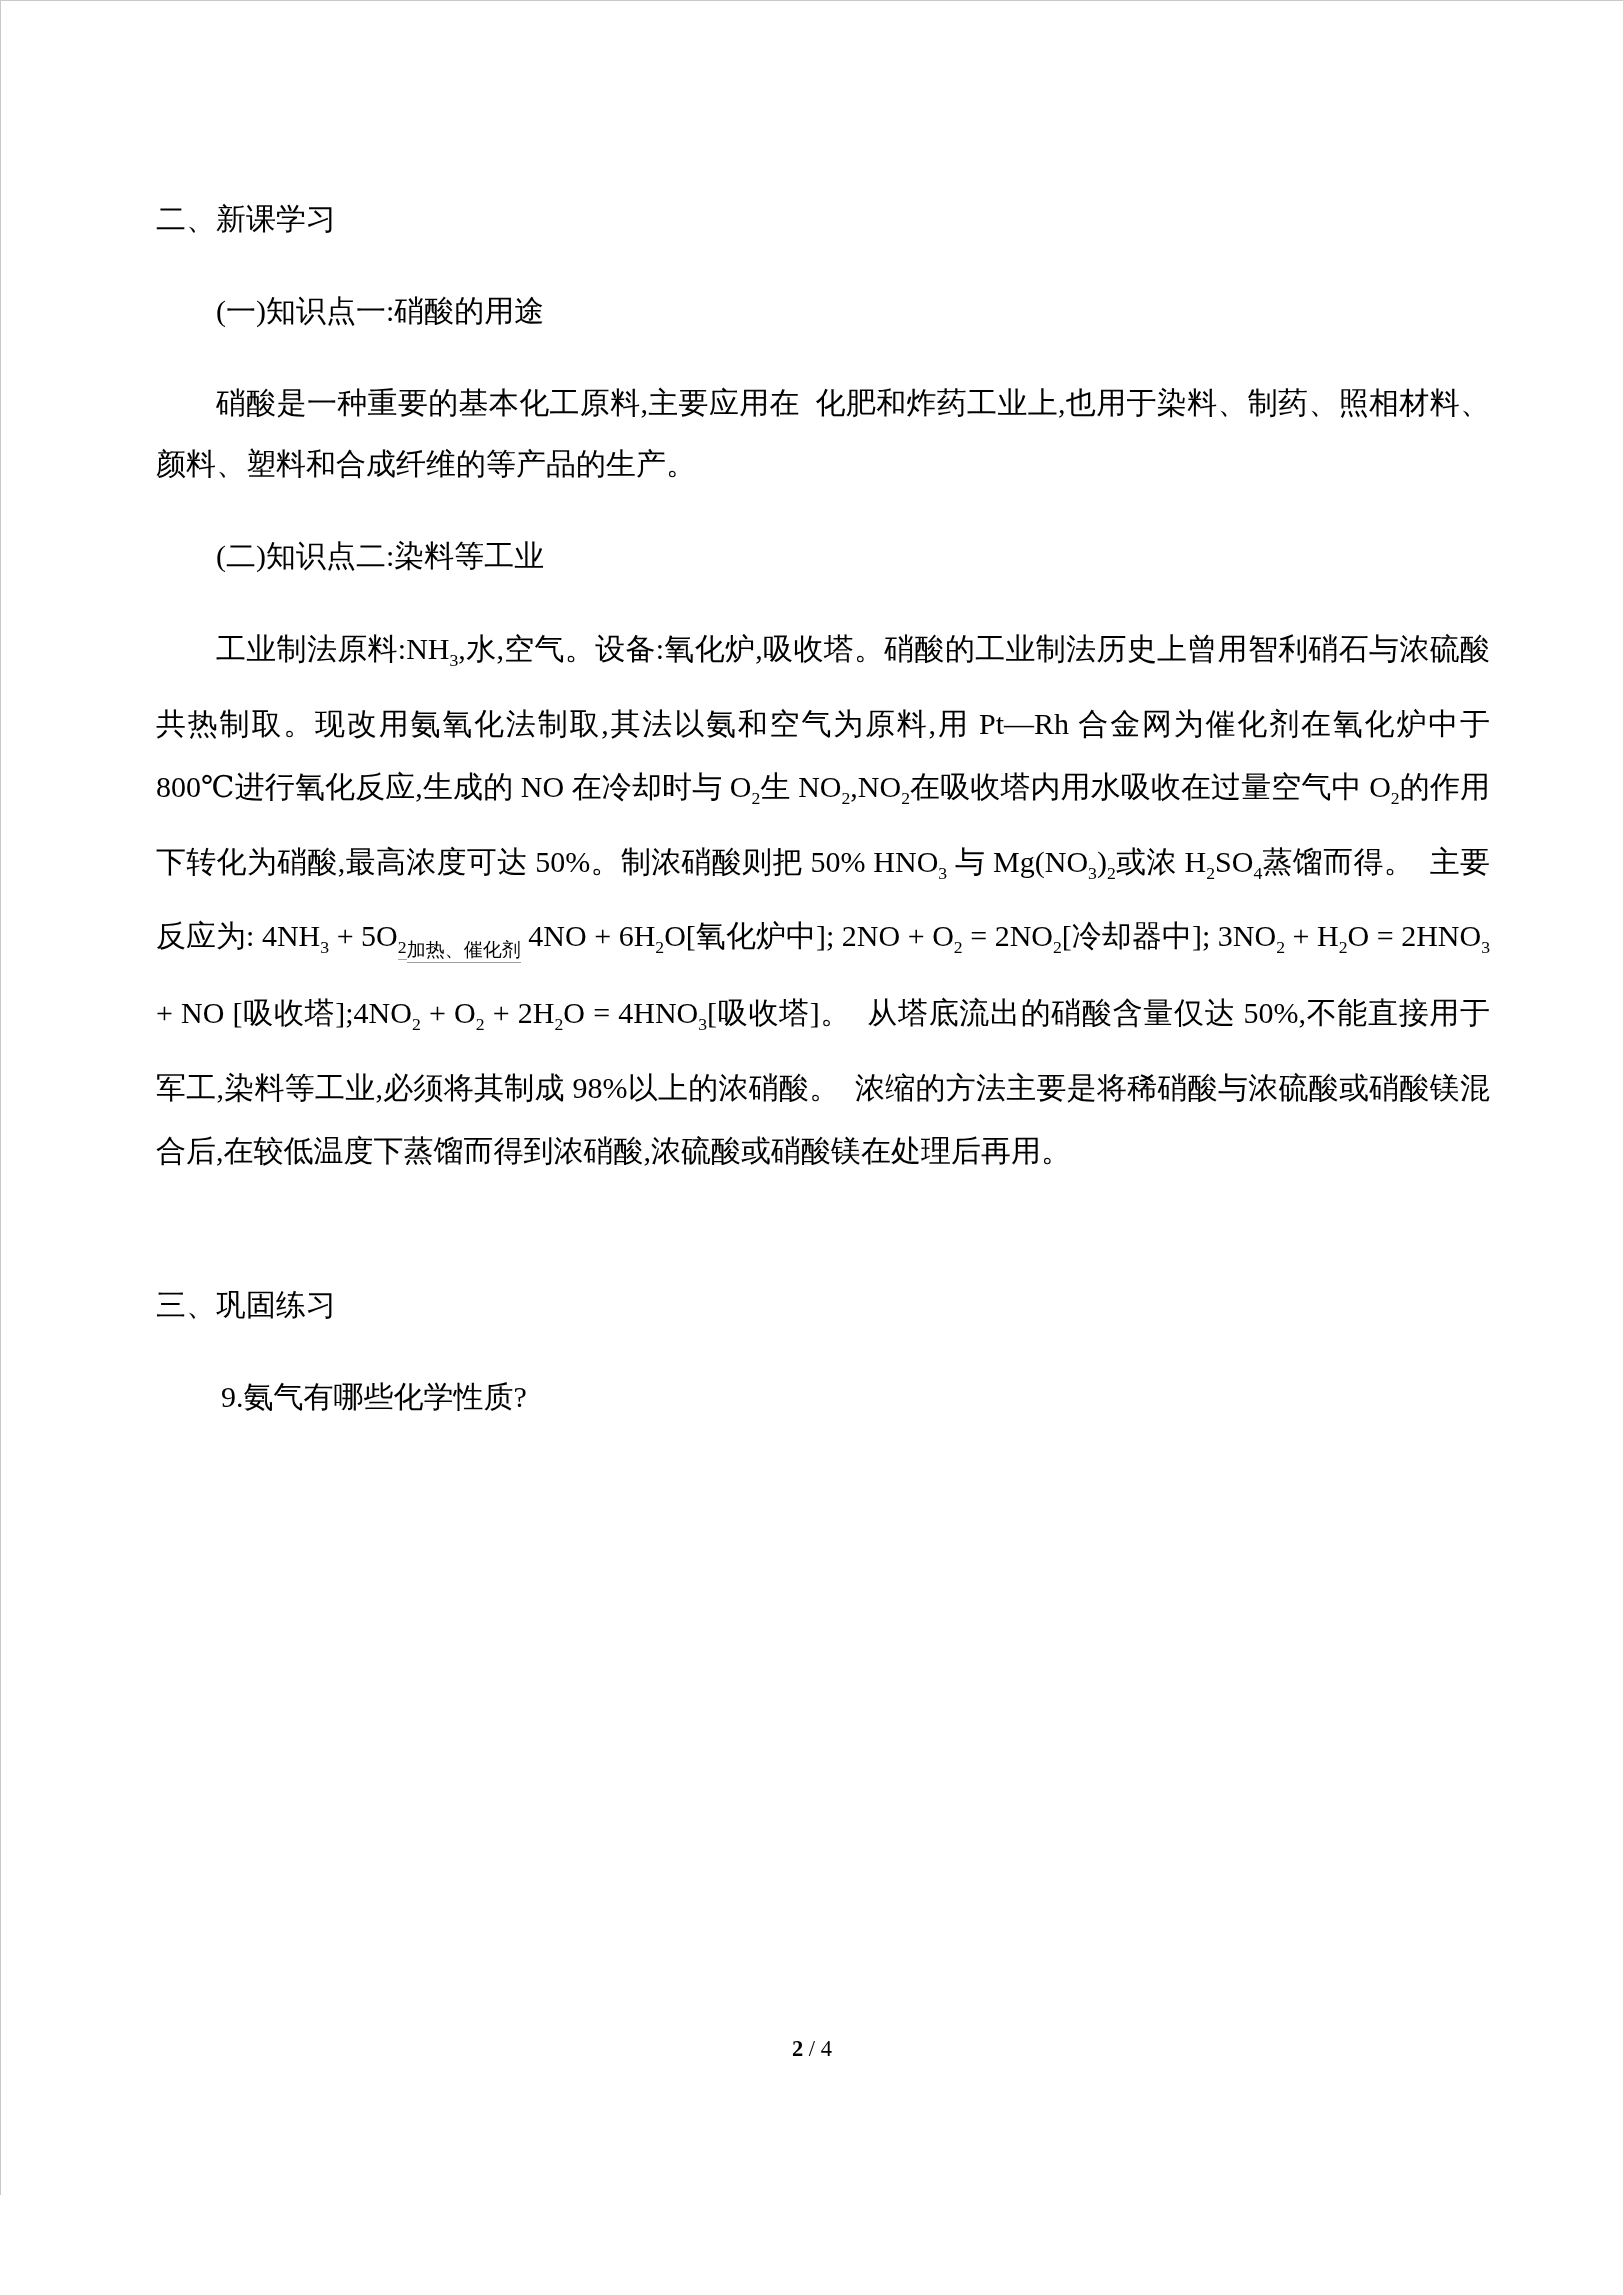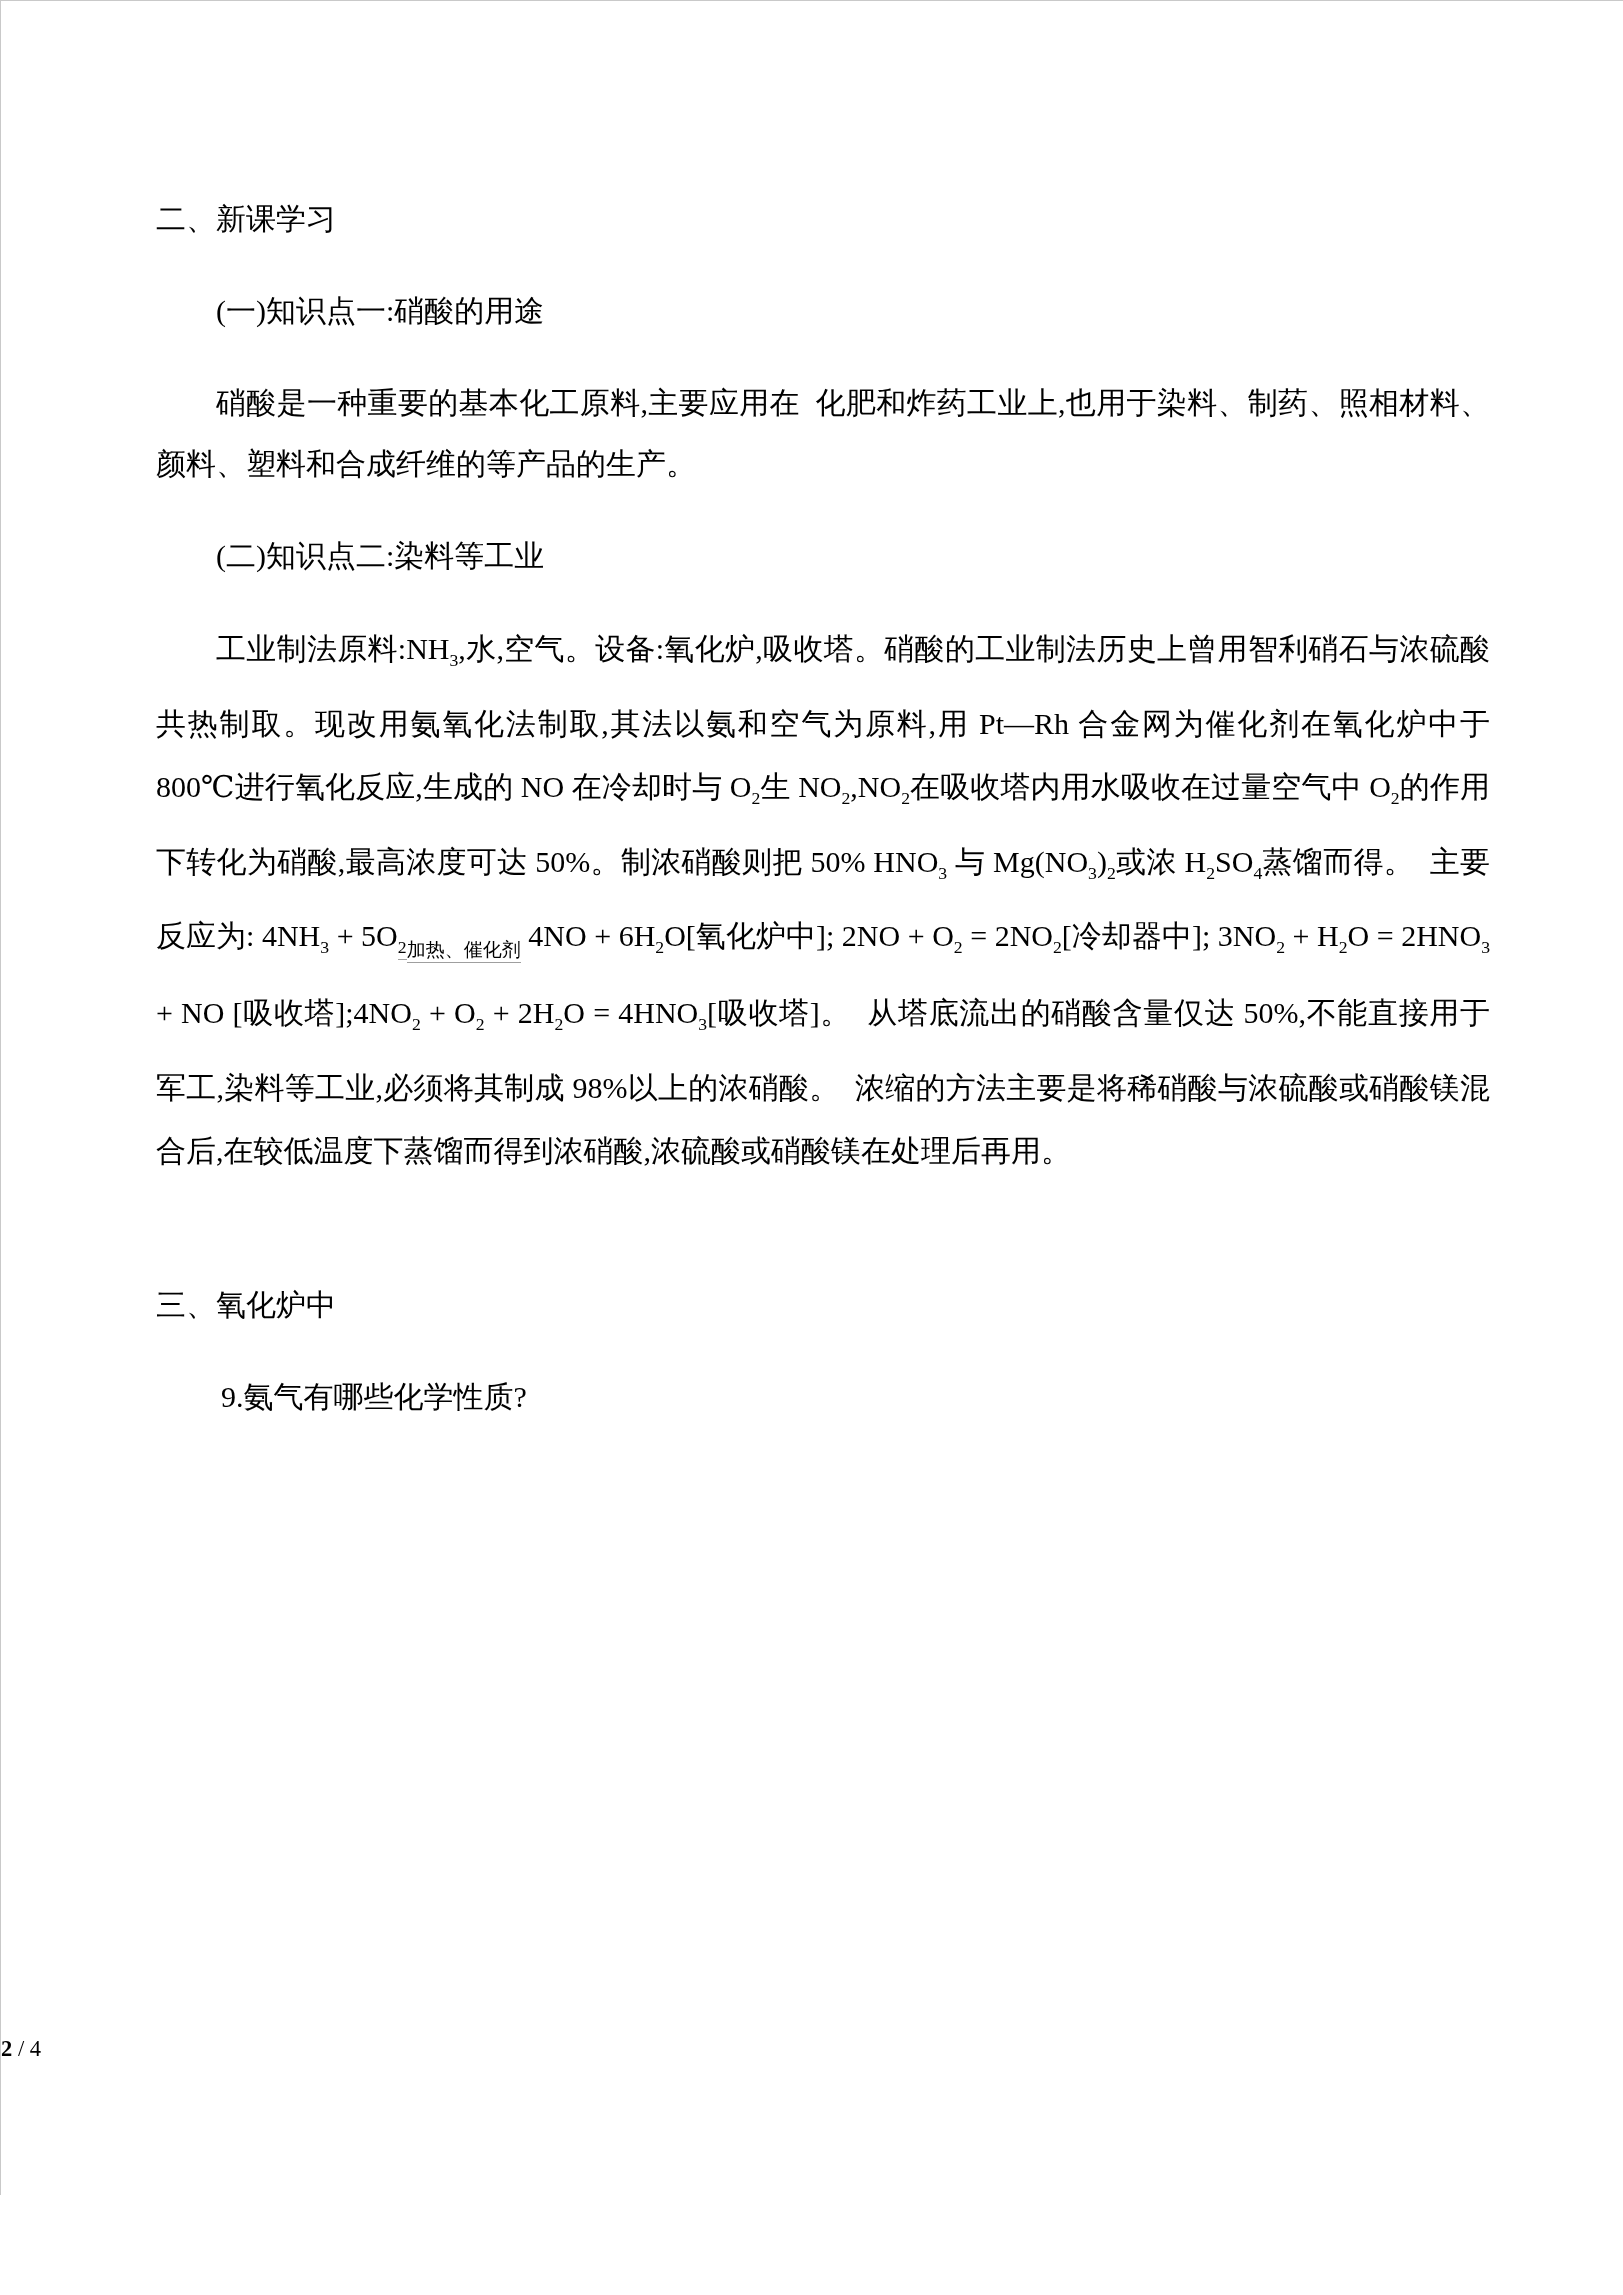--- a/index.html
+++ b/index.html
@@ -38,33 +38,34 @@
   .rm { }
   .rsub { font-size: 17.7px; vertical-align: -6.8px; }
   .ru { border-bottom: 1.4px solid #9f9f9f; padding-bottom: 2px; }
   .rc { font-size: 19px; vertical-align: -9.5px; }
   .rb { font-weight: bold; }
   .footer {
     position: absolute;
     left: 0;
     top: 2035px;
     width: 100%;
+    text-align: center;
     font-size: 22.5px;
   }
 </style>
 </head>
 <body>
 
 <div class="page">
   <div class="content">
       <p class="blk h"><span class="rn">二、新课学习</span></p>
       <p class="blk sub"><span class="rn">(一)知识点一:硝酸的用途</span></p>
       <p class="blk p"><span class="rn">硝酸是一种重要的基本化工原料,主要应用在  化肥和炸药工业上,也用于染料、制药、照相材料、  颜料、塑料和合成纤维的等产品的生产。</span></p>
       <p class="blk sub"><span class="rn">(二)知识点二:染料等工业</span></p>
       <p class="blk pl"><span class="rn">工业制法原料:NH</span><span class="rsub">3</span><span class="rn">,水,空气。设备:氧化炉,吸收塔。硝酸的工业制法历史上曾用智利硝石与浓硫酸共热制取。现改用氨氧化法制取,其法以氨和空气为原料,用 Pt—Rh 合金网为催化剂在氧化炉中于 800℃进行氧化反应,生成的 NO 在冷却时与 O</span><span class="rsub">2</span><span class="rn">生 NO</span><span class="rsub">2</span><span class="rn">,NO</span><span class="rsub">2</span><span class="rn">在吸收塔内用水吸收在过量空气中 O</span><span class="rsub">2</span><span class="rn">的作用下转化为硝酸,最高浓度可达 50%。制浓硝酸则把 50% </span><span class="rm">HNO</span><span class="rm rsub">3</span><span class="rn"> 与 </span><span class="rm">Mg(NO</span><span class="rm rsub">3</span><span class="rm">)</span><span class="rm rsub">2</span><span class="rn">或浓 </span><span class="rm">H</span><span class="rm rsub">2</span><span class="rm">SO</span><span class="rm rsub">4</span><span class="rn">蒸馏而得。  主要反应为: </span><span class="rm">4NH</span><span class="rm rsub">3</span><span class="rm"> + 5O</span><span class="rm rsub ru">2</span><span class="rc ru">加热、催化剂</span><span class="rm"> 4NO + 6H</span><span class="rm rsub">2</span><span class="rm">O</span><span class="rn">[氧化炉中]; </span><span class="rm">2NO + O</span><span class="rm rsub">2</span><span class="rm"> = 2NO</span><span class="rm rsub">2</span><span class="rn">[冷却器中]; </span><span class="rm">3NO</span><span class="rm rsub">2</span><span class="rm"> + H</span><span class="rm rsub">2</span><span class="rm">O = 2HNO</span><span class="rm rsub">3</span><span class="rm"> + NO</span><span class="rn"> [吸收塔];</span><span class="rm">4NO</span><span class="rm rsub">2</span><span class="rm"> + O</span><span class="rm rsub">2</span><span class="rm"> + 2H</span><span class="rm rsub">2</span><span class="rm">O = 4HNO</span><span class="rm rsub">3</span><span class="rn">[吸收塔]。  从塔底流出的硝酸含量仅达 50%,不能直接用于军工,染料等工业,必须将其制成 98%以上的浓硝酸。  浓缩的方法主要是将稀硝酸与浓硫酸或硝酸镁混合后,在较低温度下蒸馏而得到浓硝酸,浓硫酸或硝酸镁在处理后再用。</span></p>
       <div class="spacer" style="height: 61px;"></div>
-      <p class="blk h"><span class="rn">三、氧化炉中</span></p>
+      <p class="blk h"><span class="rn">三、巩固练习</span></p>
       <p class="blk item"><span class="rn">9.氨气有哪些化学性质?</span></p>
       <div class="spacer" style="height: 245px;"></div>
     </div>
   <div class="footer"><span class="rb">2</span><span> / </span><span>4</span></div>
 </div>
 
 
 </body></html>

